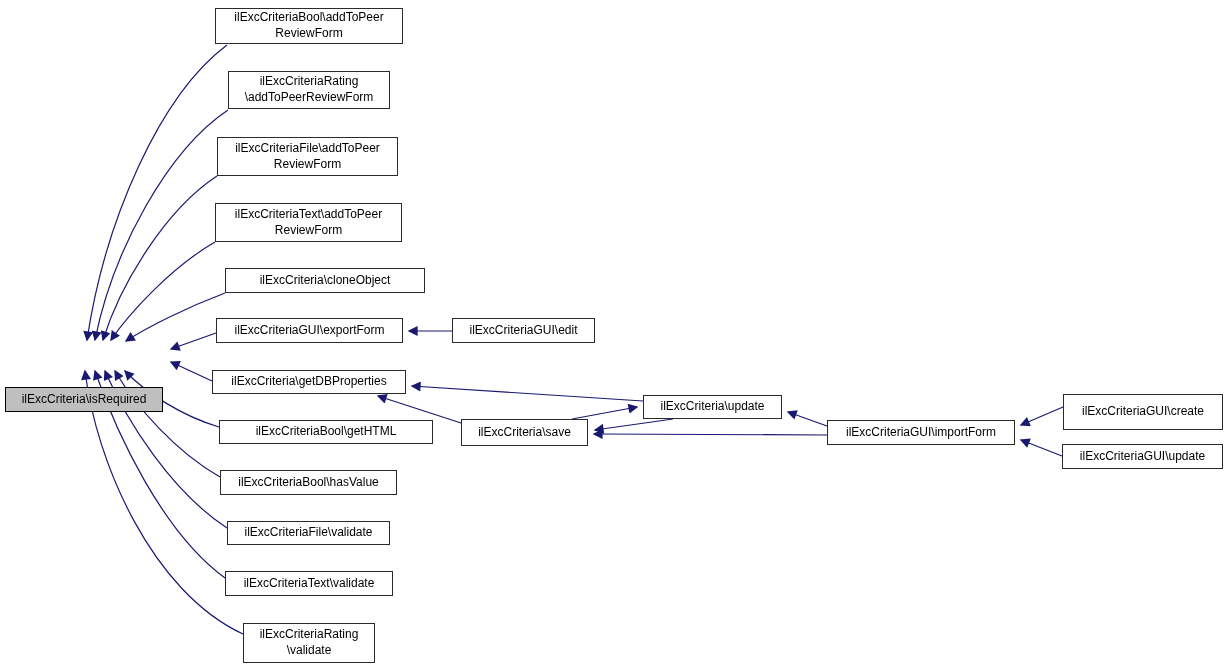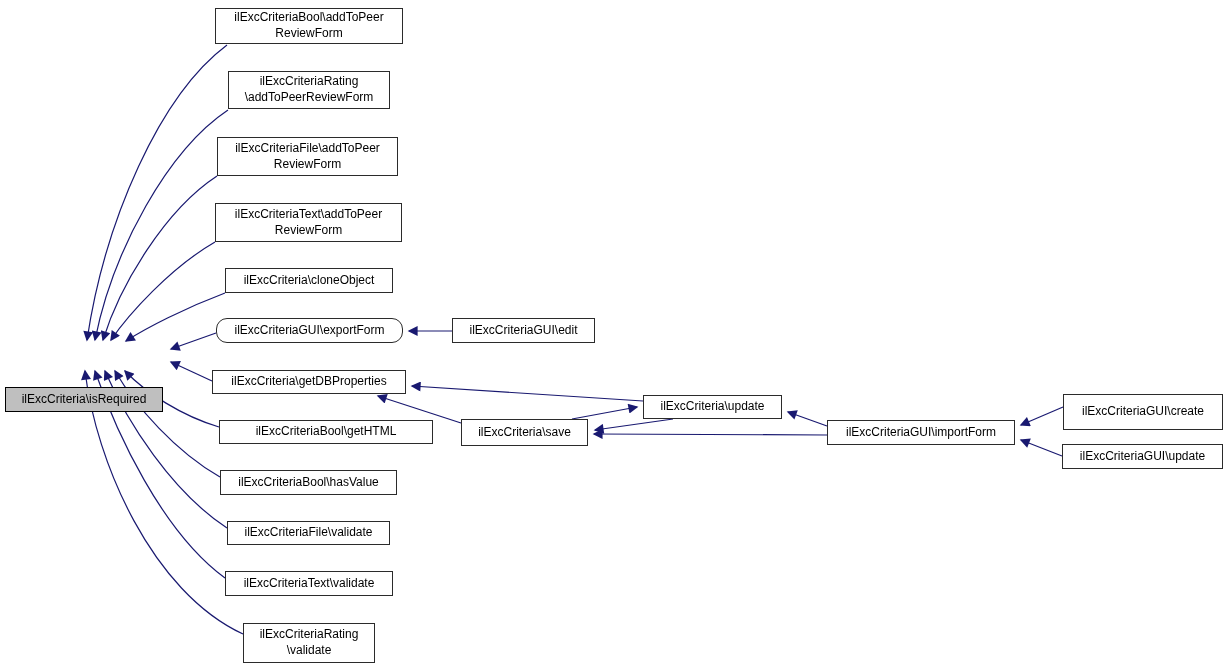--- a/index.html
+++ b/index.html
@@ -79,22 +79,22 @@
   </svg>
   <div id="node-layer">
       <div class="node" style="left: 215px; top: 8px; width: 188px; height: 36px;">ilExcCriteriaBool\addToPeer
 ReviewForm</div>
       <div class="node" style="left: 228px; top: 71px; width: 162px; height: 38px;">ilExcCriteriaRating
 \addToPeerReviewForm</div>
       <div class="node" style="left: 217px; top: 137px; width: 181px; height: 39px;">ilExcCriteriaFile\addToPeer
 ReviewForm</div>
       <div class="node" style="left: 215px; top: 203px; width: 187px; height: 39px;">ilExcCriteriaText\addToPeer
 ReviewForm</div>
-      <div class="node" style="left: 225px; top: 268px; width: 168px; height: 25px;">ilExcCriteria\cloneObject</div>
-      <div class="node" style="left: 216px; top: 318px; width: 187px; height: 25px; border-radius: 11px;">ilExcCriteriaGUI\exportForm</div>
+      <div class="node" style="left: 225px; top: 268px; width: 200px; height: 25px;">ilExcCriteria\cloneObject</div>
+      <div class="node" style="left: 216px; top: 318px; width: 187px; height: 25px;">ilExcCriteriaGUI\exportForm</div>
       <div class="node current" style="left: 5px; top: 343px; width: 158px; height: 25px; margin-top: 44px;">ilExcCriteria\isRequired</div>
       <div class="node" style="left: 212px; top: 370px; width: 194px; height: 24px;">ilExcCriteria\getDBProperties</div>
       <div class="node" style="left: 219px; top: 420px; width: 214px; height: 24px;">ilExcCriteriaBool\getHTML</div>
       <div class="node" style="left: 220px; top: 470px; width: 177px; height: 25px;">ilExcCriteriaBool\hasValue</div>
       <div class="node" style="left: 227px; top: 521px; width: 163px; height: 24px;">ilExcCriteriaFile\validate</div>
       <div class="node" style="left: 225px; top: 571px; width: 168px; height: 25px;">ilExcCriteriaText\validate</div>
       <div class="node" style="left: 243px; top: 623px; width: 132px; height: 40px;">ilExcCriteriaRating
 \validate</div>
       <div class="node" style="left: 452px; top: 318px; width: 143px; height: 25px;">ilExcCriteriaGUI\edit</div>
       <div class="node" style="left: 461px; top: 419px; width: 127px; height: 27px;">ilExcCriteria\save</div>

